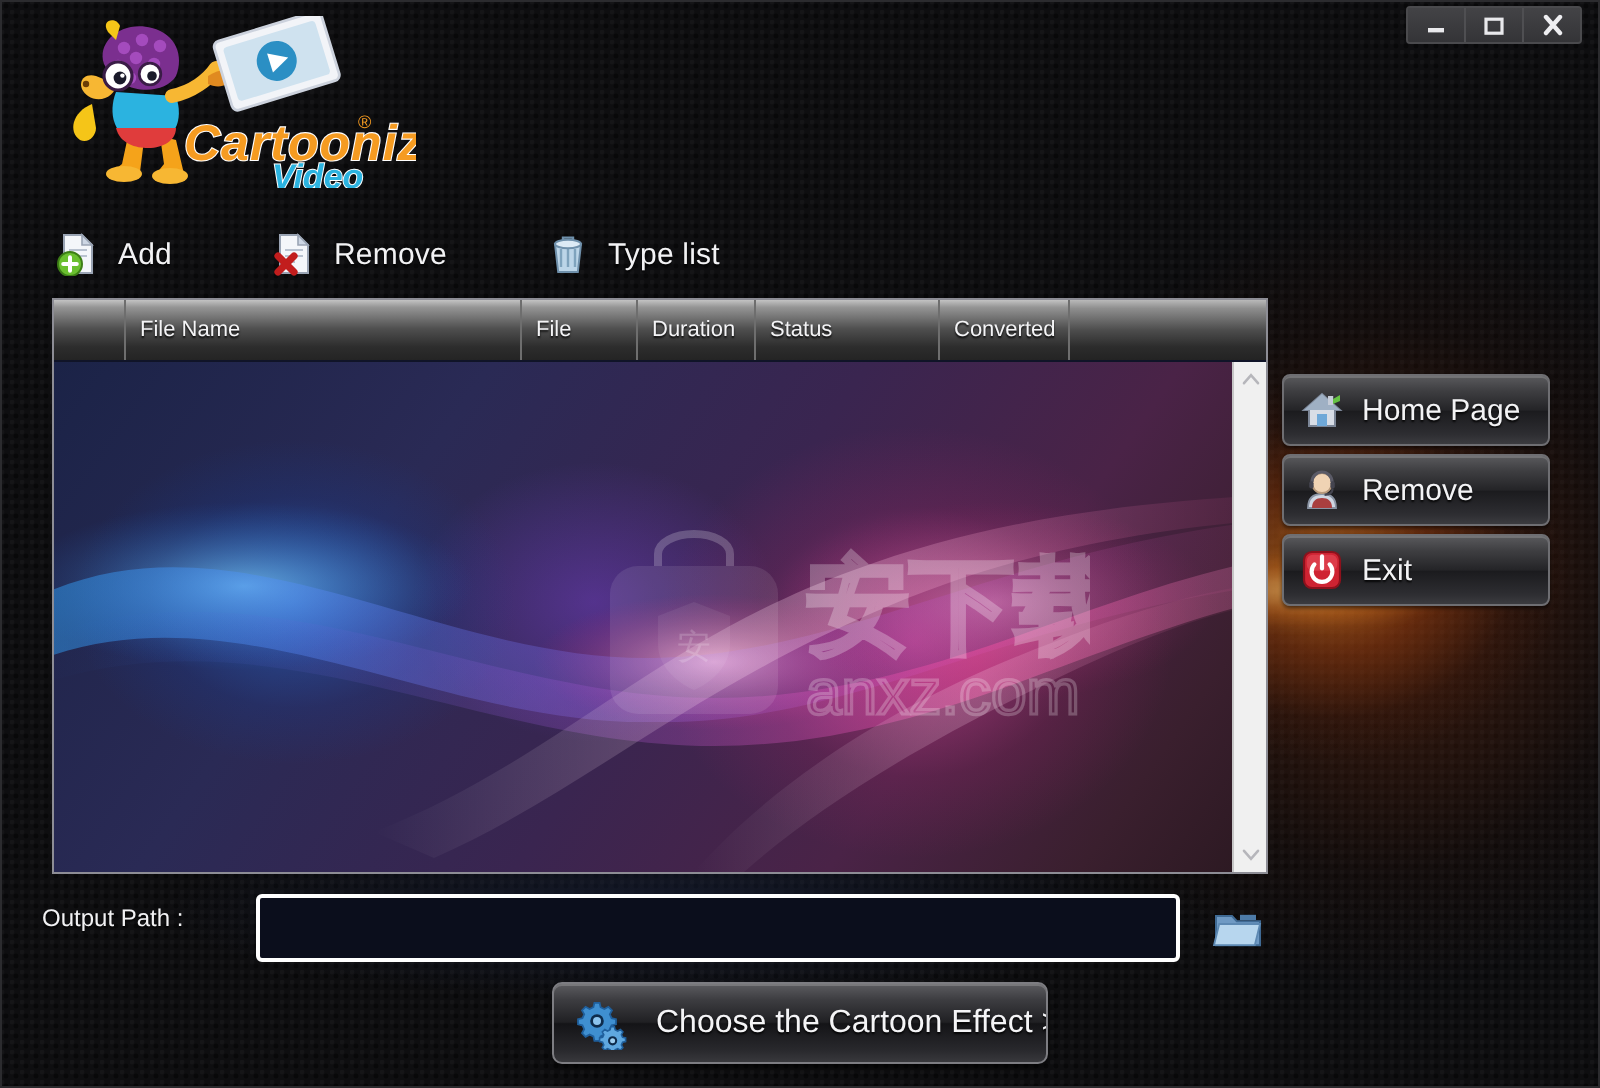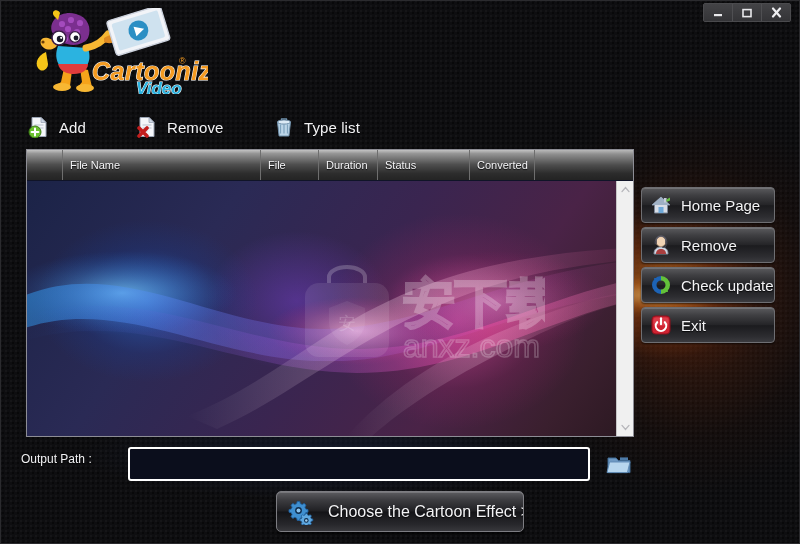--- a/index.html
+++ b/index.html
@@ -507,29 +507,20 @@
         <circle cx="11" cy="7.5" r="5" fill="#f0d3b4" stroke="#b89a7c" stroke-width="0.9"></circle>
         <path d="M6 7 a5 5 0 0 1 10 0" fill="none" stroke="#5a5a66" stroke-width="1.6"></path>
         <rect x="4.6" y="6.6" width="2.2" height="3.6" rx="1" fill="#44444f"></rect>
         <rect x="15.2" y="6.6" width="2.2" height="3.6" rx="1" fill="#44444f"></rect>
         <path d="M16.3 10.2 q0 3 -4 3.2" fill="none" stroke="#44444f" stroke-width="1.1"></path>
       </svg>
       <span class="sbtn-lbl">Remove</span>
     </div>
 
 
-    <div class="sbtn">
-      <svg class="sbtn-ico" viewBox="0 0 22 22">
-        <path d="M11 2 A9 9 0 0 0 11 20 L11 15.5 A4.5 4.5 0 0 1 11 6.5 Z" fill="#1d63b5"></path>
-        <path d="M11 2 A9 9 0 0 1 11 20 L11 15.5 A4.5 4.5 0 0 0 11 6.5 Z" fill="#63c13a"></path>
-        <path d="M4 4 L10 4 L6 9 Z" fill="#1d63b5"></path>
-        <path d="M18 18 L12 18 L16 13 Z" fill="#63c13a"></path>
-      </svg>
-      <span class="sbtn-lbl">Check update</span>
-    </div>
 
     <div class="sbtn">
       <svg class="sbtn-ico" viewBox="0 0 22 22">
         <rect x="2" y="2" width="18" height="18" rx="4" fill="#cf2332" stroke="#8d111c" stroke-width="1.1"></rect>
         <rect x="3.4" y="3.4" width="15.2" height="8" rx="3" fill="#e8525e" opacity="0.55"></rect>
         <path d="M7.2 8.2 A5.2 5.2 0 1 0 14.8 8.2" fill="none" stroke="#ffffff" stroke-width="2.1" stroke-linecap="round"></path>
         <path d="M11 4.2 v6" stroke="#ffffff" stroke-width="2.1" stroke-linecap="round"></path>
       </svg>
       <span class="sbtn-lbl">Exit</span>
     </div>

